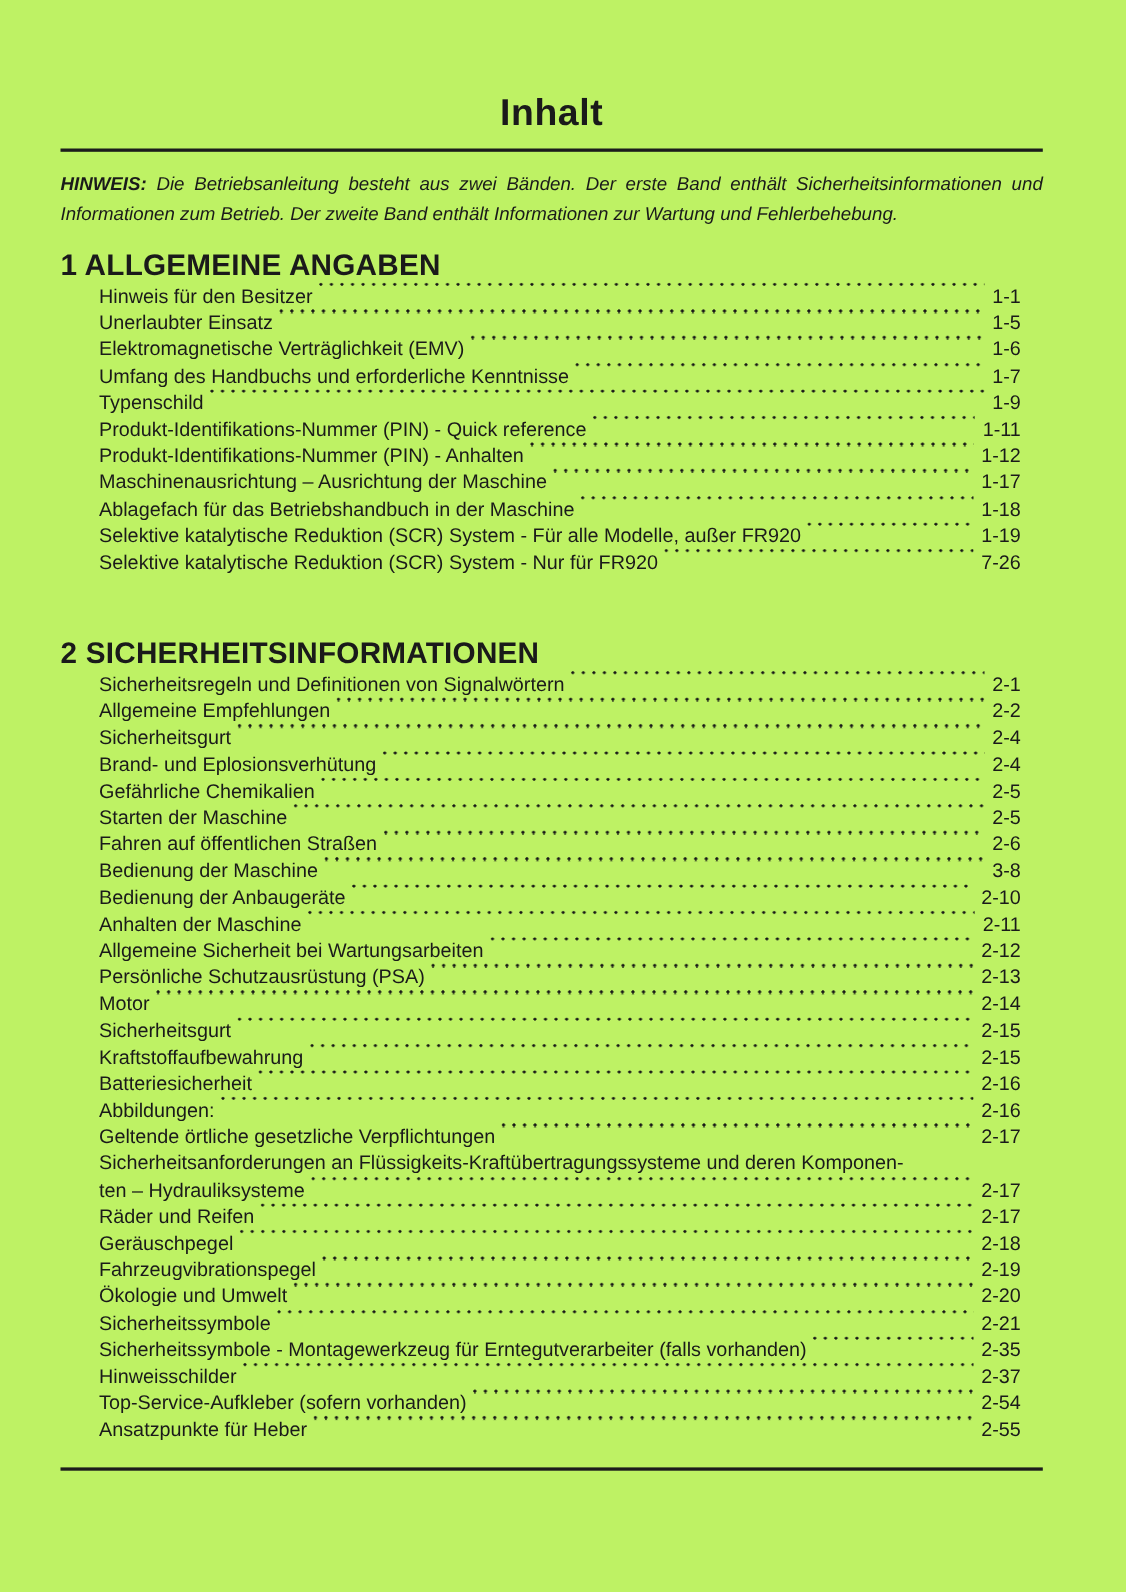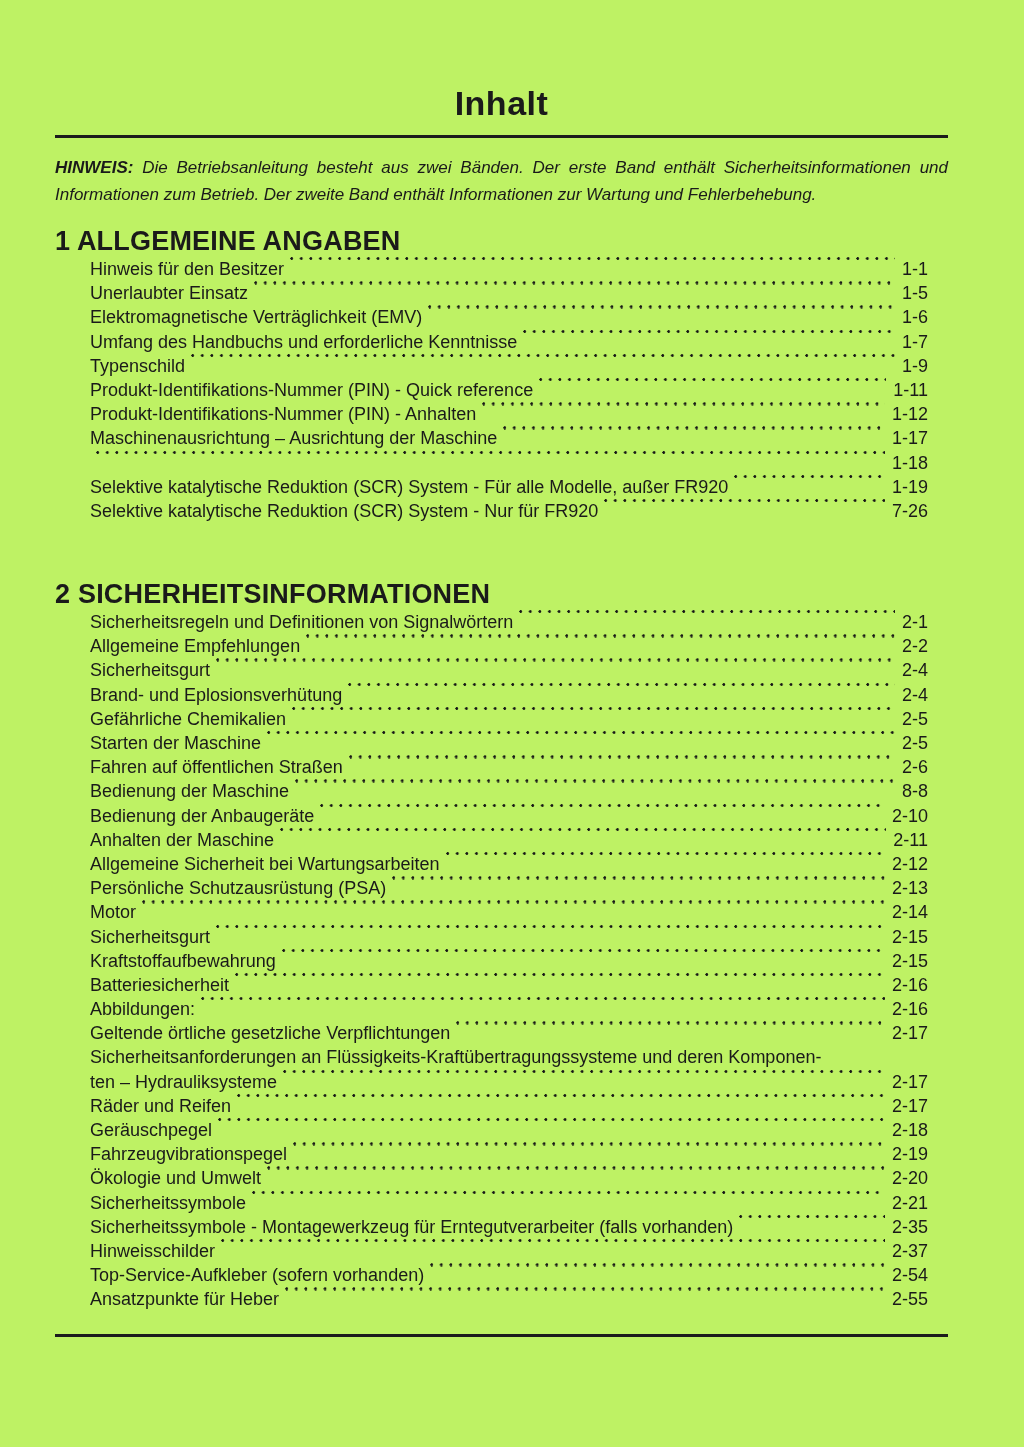--- a/index.html
+++ b/index.html
@@ -133,20 +133,21 @@
     <span class="toc-page">1-12</span>
   </div>
 
   <div class="toc-row">
     <span class="toc-label">Maschinenausrichtung – Ausrichtung der Maschine</span>
     <span class="toc-leader"></span>
     <span class="toc-page">1-17</span>
   </div>
 
   <div class="toc-row">
+    <span class="toc-label">Ablagefach für das Betriebshandbuch in der Maschine</span>
     <span class="toc-leader"></span>
     <span class="toc-page">1-18</span>
   </div>
 
   <div class="toc-row">
     <span class="toc-label">Selektive katalytische Reduktion (SCR) System - Für alle Modelle, außer FR920</span>
     <span class="toc-leader"></span>
     <span class="toc-page">1-19</span>
   </div>
 
@@ -199,21 +200,21 @@
 
   <div class="toc-row">
     <span class="toc-label">Fahren auf öffentlichen Straßen</span>
     <span class="toc-leader"></span>
     <span class="toc-page">2-6</span>
   </div>
 
   <div class="toc-row">
     <span class="toc-label">Bedienung der Maschine</span>
     <span class="toc-leader"></span>
-    <span class="toc-page">8-8</span>
+    <span class="toc-page">3-8</span>
   </div>
 
   <div class="toc-row">
     <span class="toc-label">Bedienung der Anbaugeräte</span>
     <span class="toc-leader"></span>
     <span class="toc-page">2-10</span>
   </div>
 
   <div class="toc-row">
     <span class="toc-label">Anhalten der Maschine</span>

